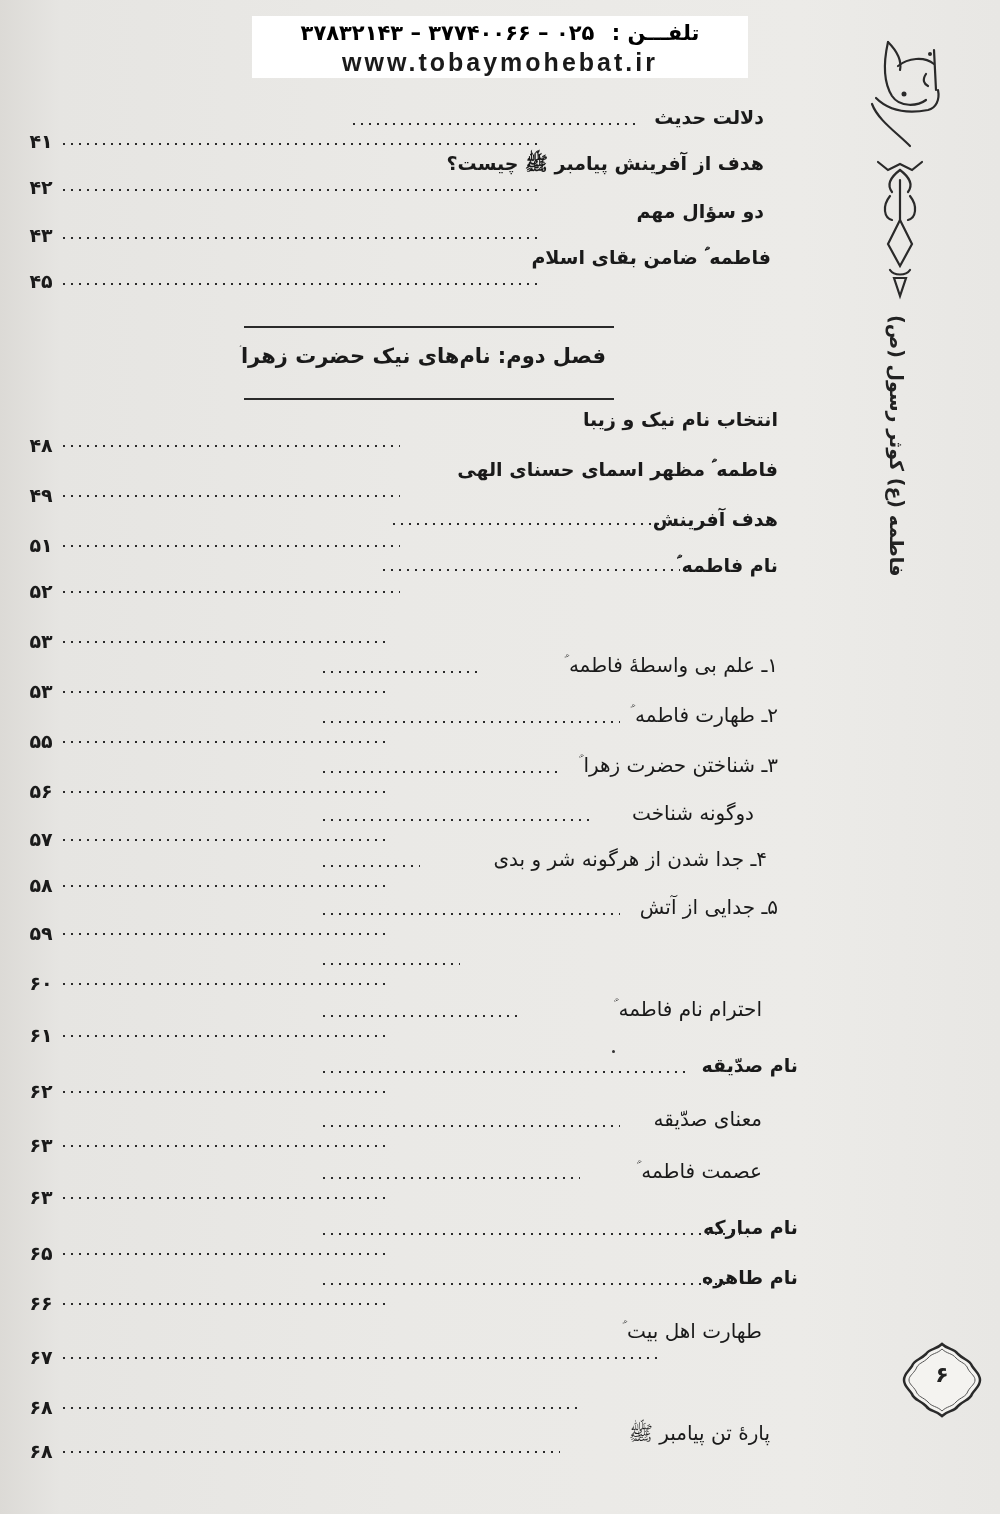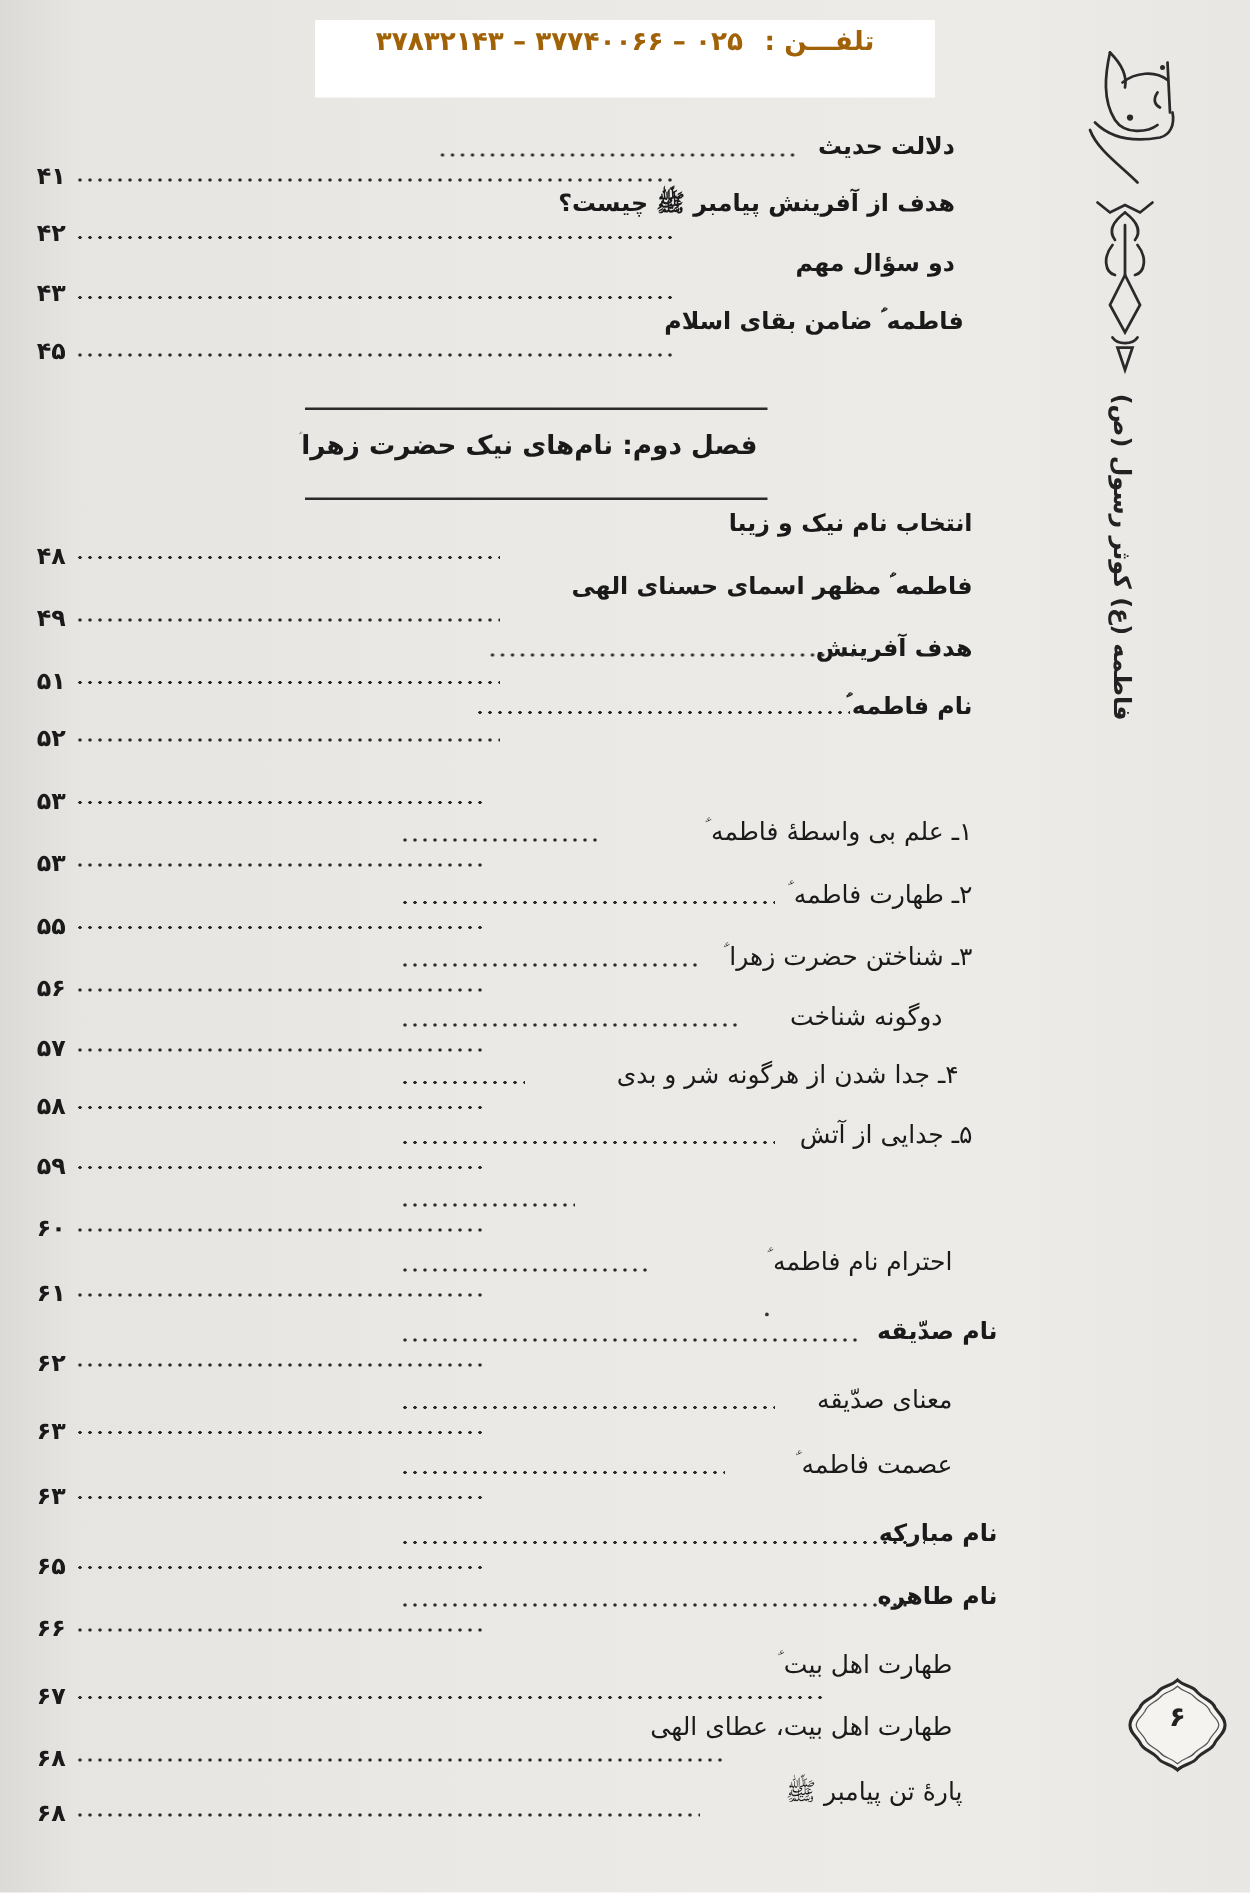--- a/index.html
+++ b/index.html
@@ -7,21 +7,21 @@
     width: 1000px; height: 1514px; overflow: hidden; position: relative;
     background: linear-gradient(90deg, #dcdad6 0%, #e6e5e2 6%, #eae9e6 40%, #ecebe8 80%, #e8e7e4 100%);
     font-family: "DejaVu Sans", sans-serif; color: #1a1a1a;
   }
   .header-banner {
     position: absolute; left: 252px; top: 16px; width: 496px; height: 62px;
     background: #ffffff; text-align: center;
   }
   .header-phone {
     direction: rtl; font-size: 21px; font-weight: bold; letter-spacing: 1px;
-    line-height: 30px; padding-top: 2px; white-space: nowrap; color: #a16207;
+    line-height: 30px; padding-top: 2px; white-space: nowrap; color: #000000;
   }
   .header-phone .lbl { margin-left: 10px; }
   .header-url {
     font-family: "Liberation Sans", sans-serif; font-weight: bold; font-size: 25px;
     letter-spacing: 3px; line-height: 28px; color: #1a1a1a;
   }
   .toc { position: absolute; left: 0; top: 0; width: 1000px; }
   .entry { position: absolute; left: 0; width: 1000px; height: 60px; }
   .entry .title {
     position: absolute; direction: rtl; white-space: nowrap; font-size: 19px; line-height: 26px;
@@ -68,20 +68,21 @@
   .stray-dot { position: absolute; left: 612px; top: 1050px; width: 3px; height: 3px; background: #333; border-radius: 50%; }
 </style>
 </head>
 <body>
 
 <div class="header-banner">
   <div class="header-phone">
     <span class="lbl">تلفـــن :</span>
     <span>۰۲۵ – ۳۷۷۴۰۰۶۶ – ۳۷۸۳۲۱۴۳</span>
   </div>
+  <div class="header-url">www.tobaymohebat.ir</div>
 </div>
 
 <svg class="side-ornament" viewBox="0 0 110 290">
   <g fill="none" stroke="#2a2a2a" stroke-width="2.2" stroke-linecap="round">
     <path d="M40 22 C36 40, 34 60, 44 76 C52 88, 70 86, 78 80"></path>
     <path d="M40 22 C48 30, 54 40, 52 50"></path>
     <path d="M50 46 C60 38, 76 36, 86 44"></path>
     <path d="M28 78 C40 90, 58 94, 80 90 C88 88, 92 80, 90 70"></path>
     <path d="M24 84 C30 100, 48 112, 62 126"></path>
     <path d="M86 30 L88 70"></path>
@@ -248,21 +249,20 @@
     <div class="title-dots" style="left:320px;width:410px;top:18px"></div>
     <div class="num-dots" style="top:38px;width:330px"></div>
     <span class="page" style="top:28px">۶۶</span>
   </div>
   <div class="entry sub" style="top:1318px">
     <span class="title" style="right:238px;top:0">طهارت اهل بیت ؑ</span>
     <div class="num-dots" style="top:38px;width:600px"></div>
     <span class="page" style="top:28px">۶۷</span>
   </div>
   <div class="entry sub" style="top:1368px">
-    <span class="title" style="right:238px;top:0">طهارت اهل بیت، عطای الهی</span>
     <div class="num-dots" style="top:38px;width:520px"></div>
     <span class="page" style="top:28px">۶۸</span>
   </div>
   <div class="entry sub" style="top:1420px">
     <span class="title" style="right:230px;top:0">پارهٔ تن پیامبر ﷺ</span>
     <div class="num-dots" style="top:30px;width:500px"></div>
     <span class="page" style="top:20px">۶۸</span>
   </div>
 </div>
 

